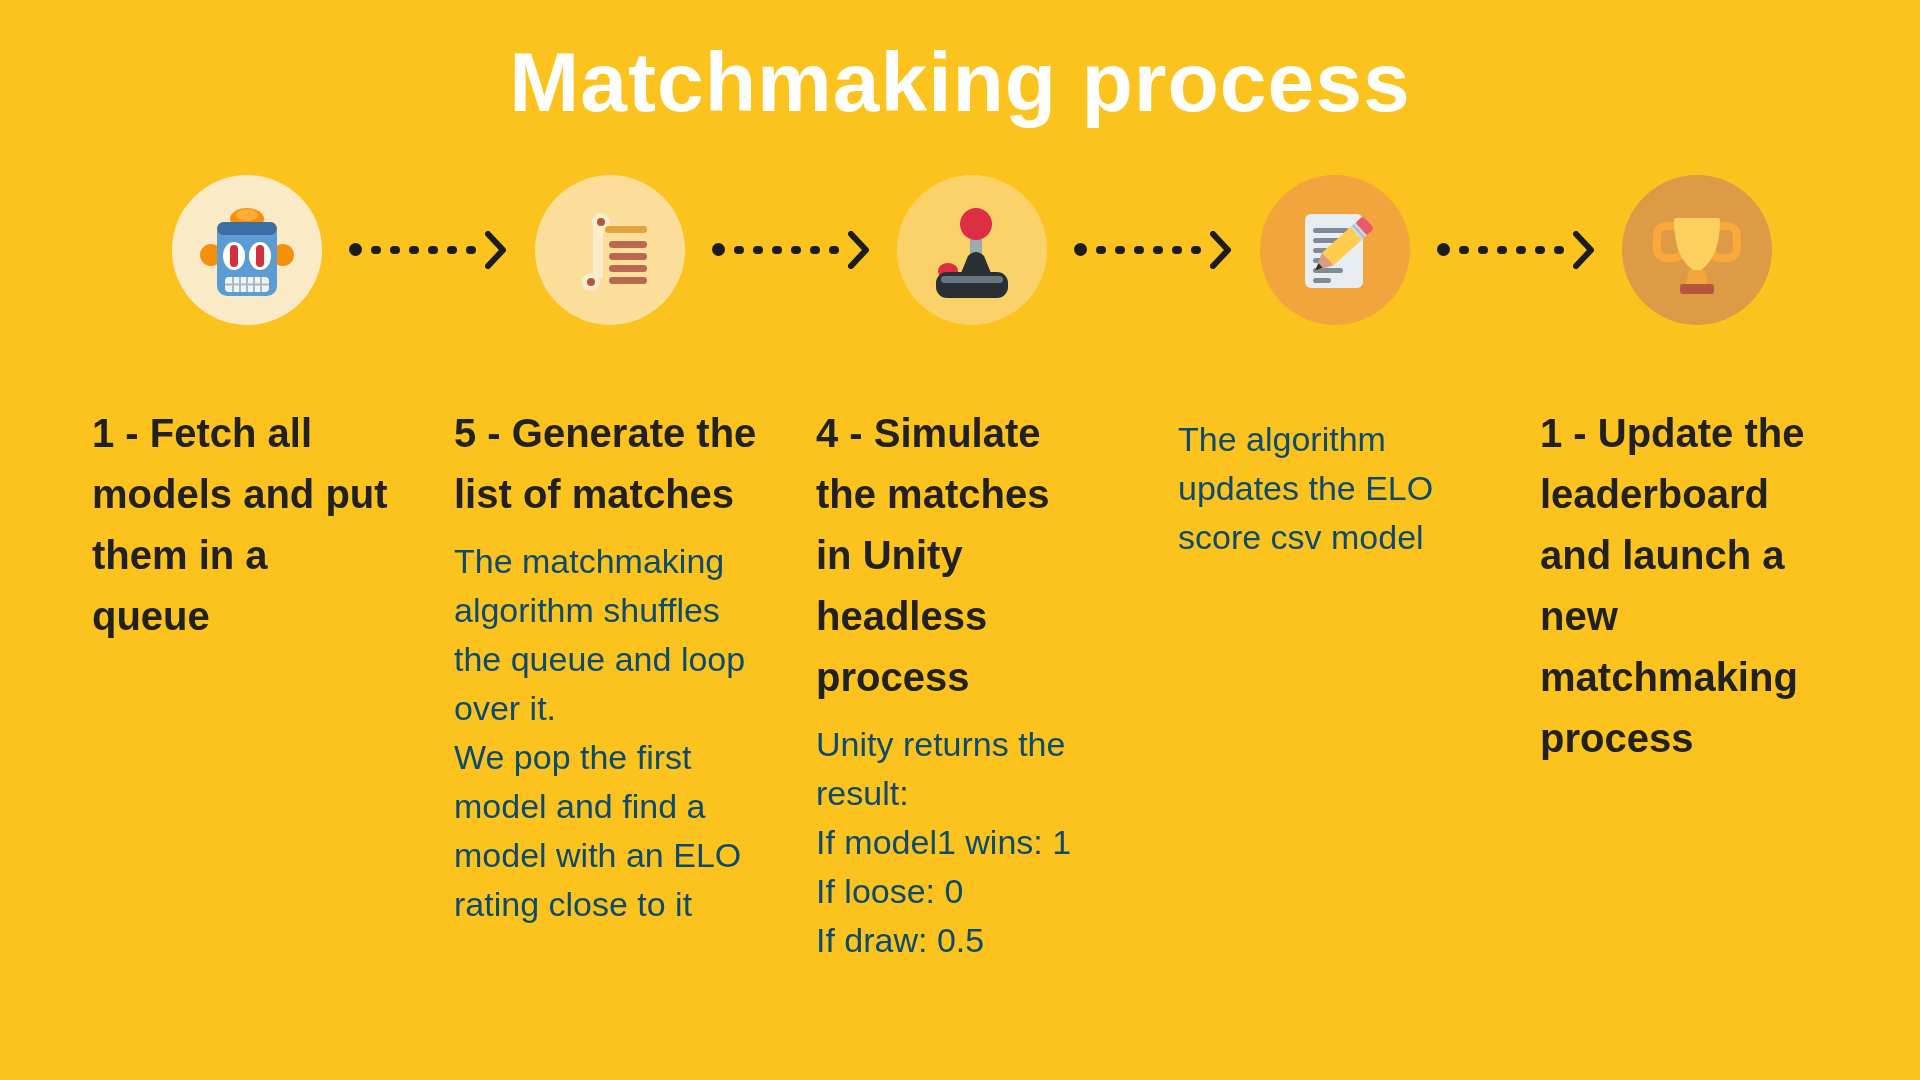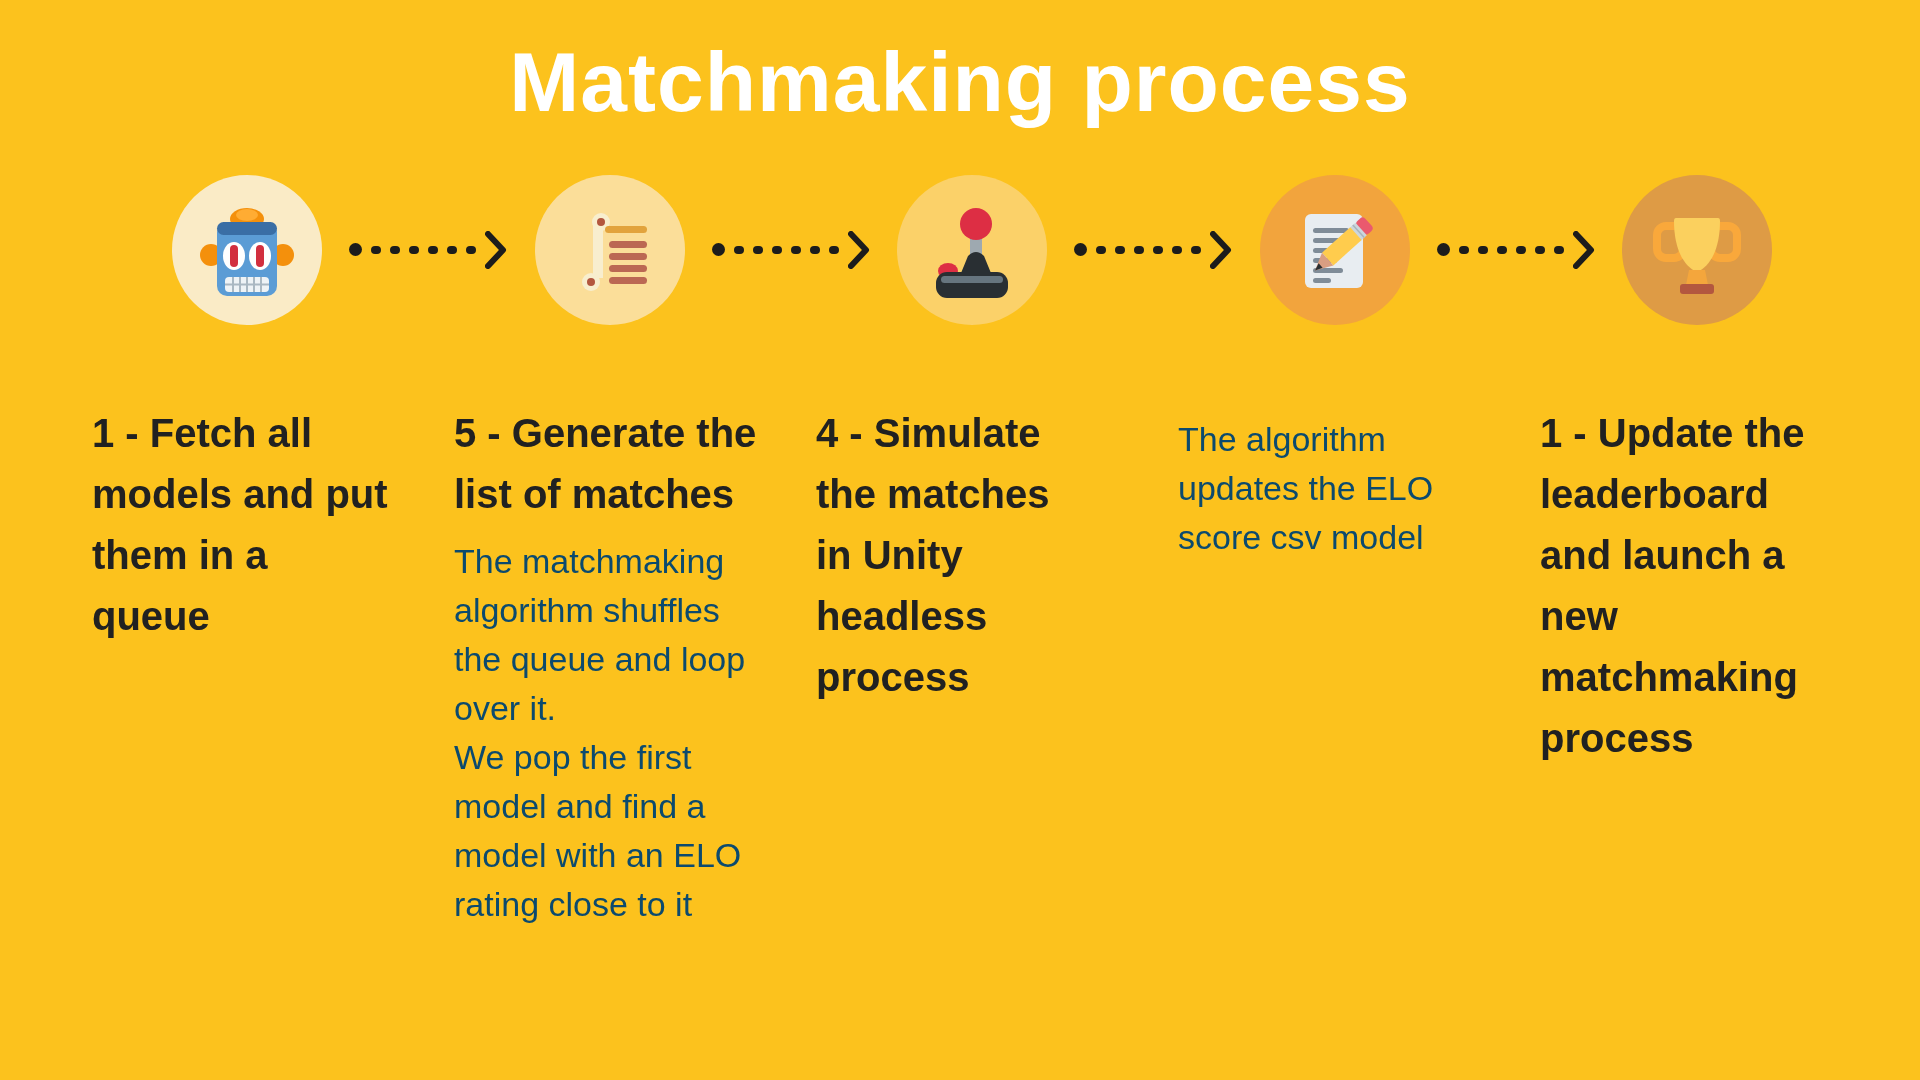--- a/index.html
+++ b/index.html
@@ -250,20 +250,25 @@
 model with an ELO
 rating close to it</div>
     </div>
 
     <div class="step-col">
       <div class="step-heading">4 - Simulate
 the matches
 in Unity
 headless
 process</div>
+      <div class="step-body">Unity returns the
+result:
+If model1 wins: 1
+If loose: 0
+If draw: 0.5</div>
     </div>
 
     <div class="step-col">
       <div class="step-body">The algorithm
 updates the ELO
 score csv model</div>
     </div>
 
     <div class="step-col">
       <div class="step-heading">1 - Update the

